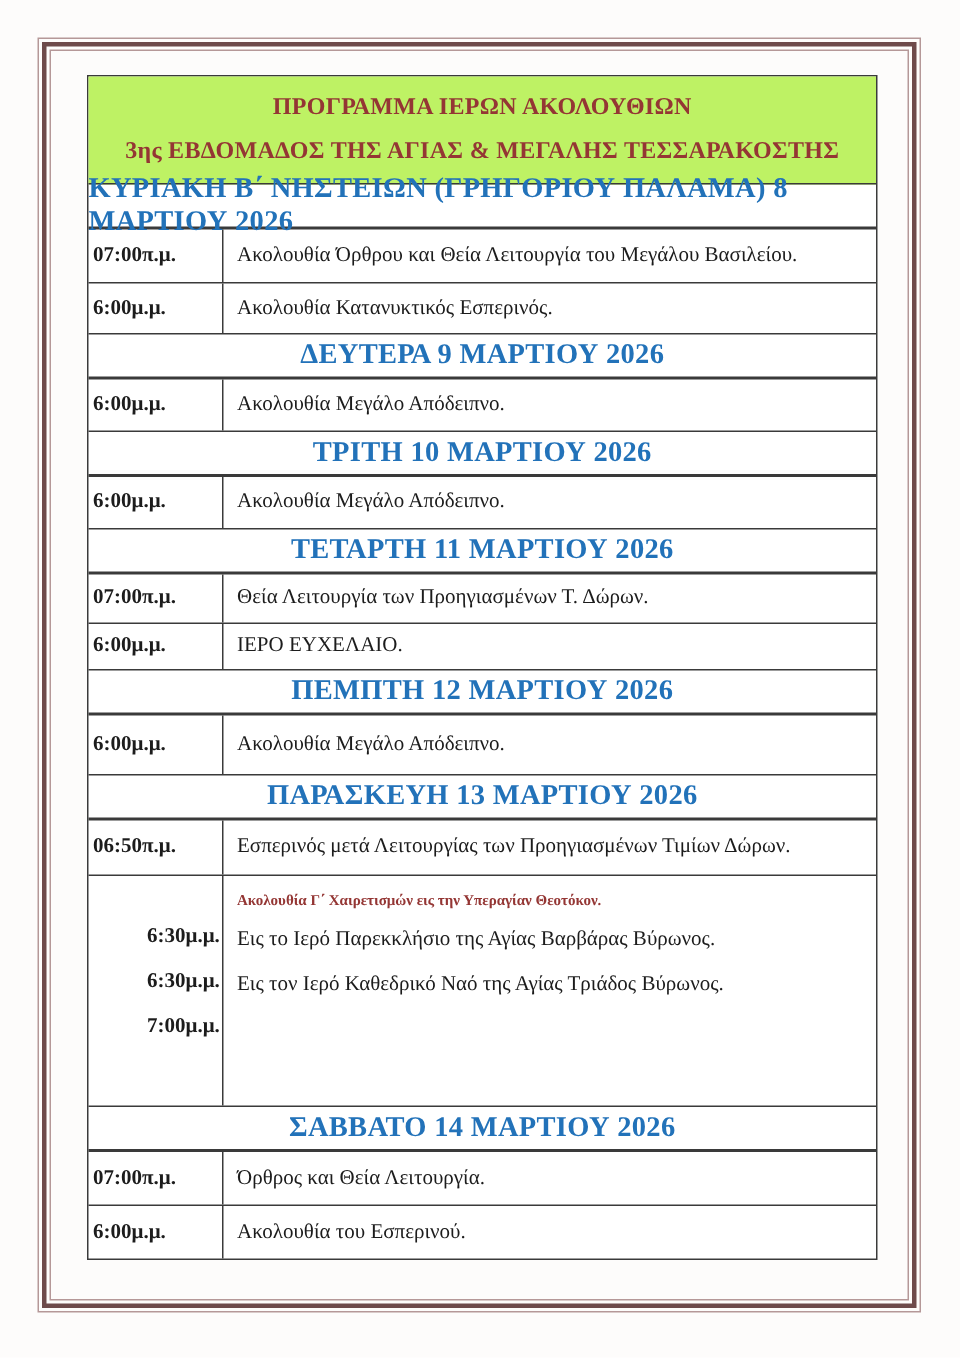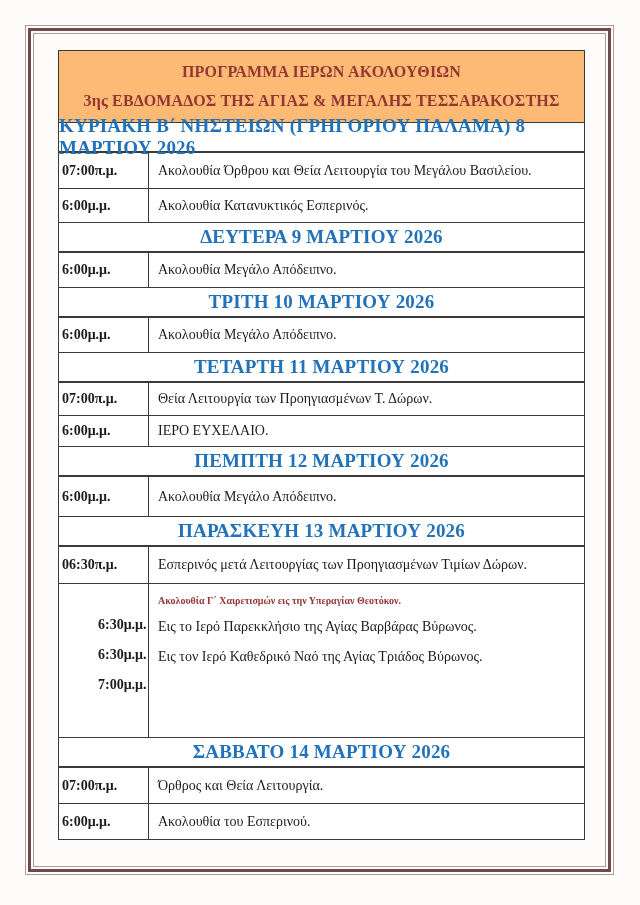--- a/index.html
+++ b/index.html
@@ -21,21 +21,21 @@
   .frame-inner { width:100%; height:100%; border:1px solid #b59898; }
 
   
   .table {
     position:absolute; left:58px; top:50px; width:527px;
     border:1px solid #3a3a3a;
     background:#fff;
   }
   .gray-header {
     height:72px;
-    background:#fdba74;
+    background:#bef264;
     border-bottom:1px solid #3a3a3a;
     display:flex; flex-direction:column; justify-content:space-evenly;
     text-align:center;
     color:#943634; font-weight:bold; font-size:16px;
     letter-spacing:.2px;
   }
   .day-row {
     height:30px;
     display:flex; align-items:center; justify-content:center;
     color:#2272b9; font-weight:bold; font-size:19px;
@@ -120,21 +120,21 @@
   </div>
 
   <div class="day-row">ΠΕΜΠΤΗ 12 ΜΑΡΤΙΟΥ 2026</div>
   <div class="event-row h40">
     <div class="time">6:00μ.μ.</div>
     <div class="desc">Ακολουθία Μεγάλο Απόδειπνο.</div>
   </div>
 
   <div class="day-row">ΠΑΡΑΣΚΕΥΗ 13 ΜΑΡΤΙΟΥ 2026</div>
   <div class="event-row h37">
-    <div class="time">06:30π.μ.</div>
+    <div class="time">06:50π.μ.</div>
     <div class="desc">Εσπερινός μετά Λειτουργίας των Προηγιασμένων Τιμίων Δώρων.</div>
   </div>
   <div class="sal-row">
     <div class="sal-times">
       <div>6:30μ.μ.</div>
       <div>6:30μ.μ.</div>
       <div>7:00μ.μ.</div>
     </div>
     <div class="sal-desc">
       <div class="sal-title">Ακολουθία Γ΄ Χαιρετισμών εις την Υπεραγίαν Θεοτόκον.</div>

